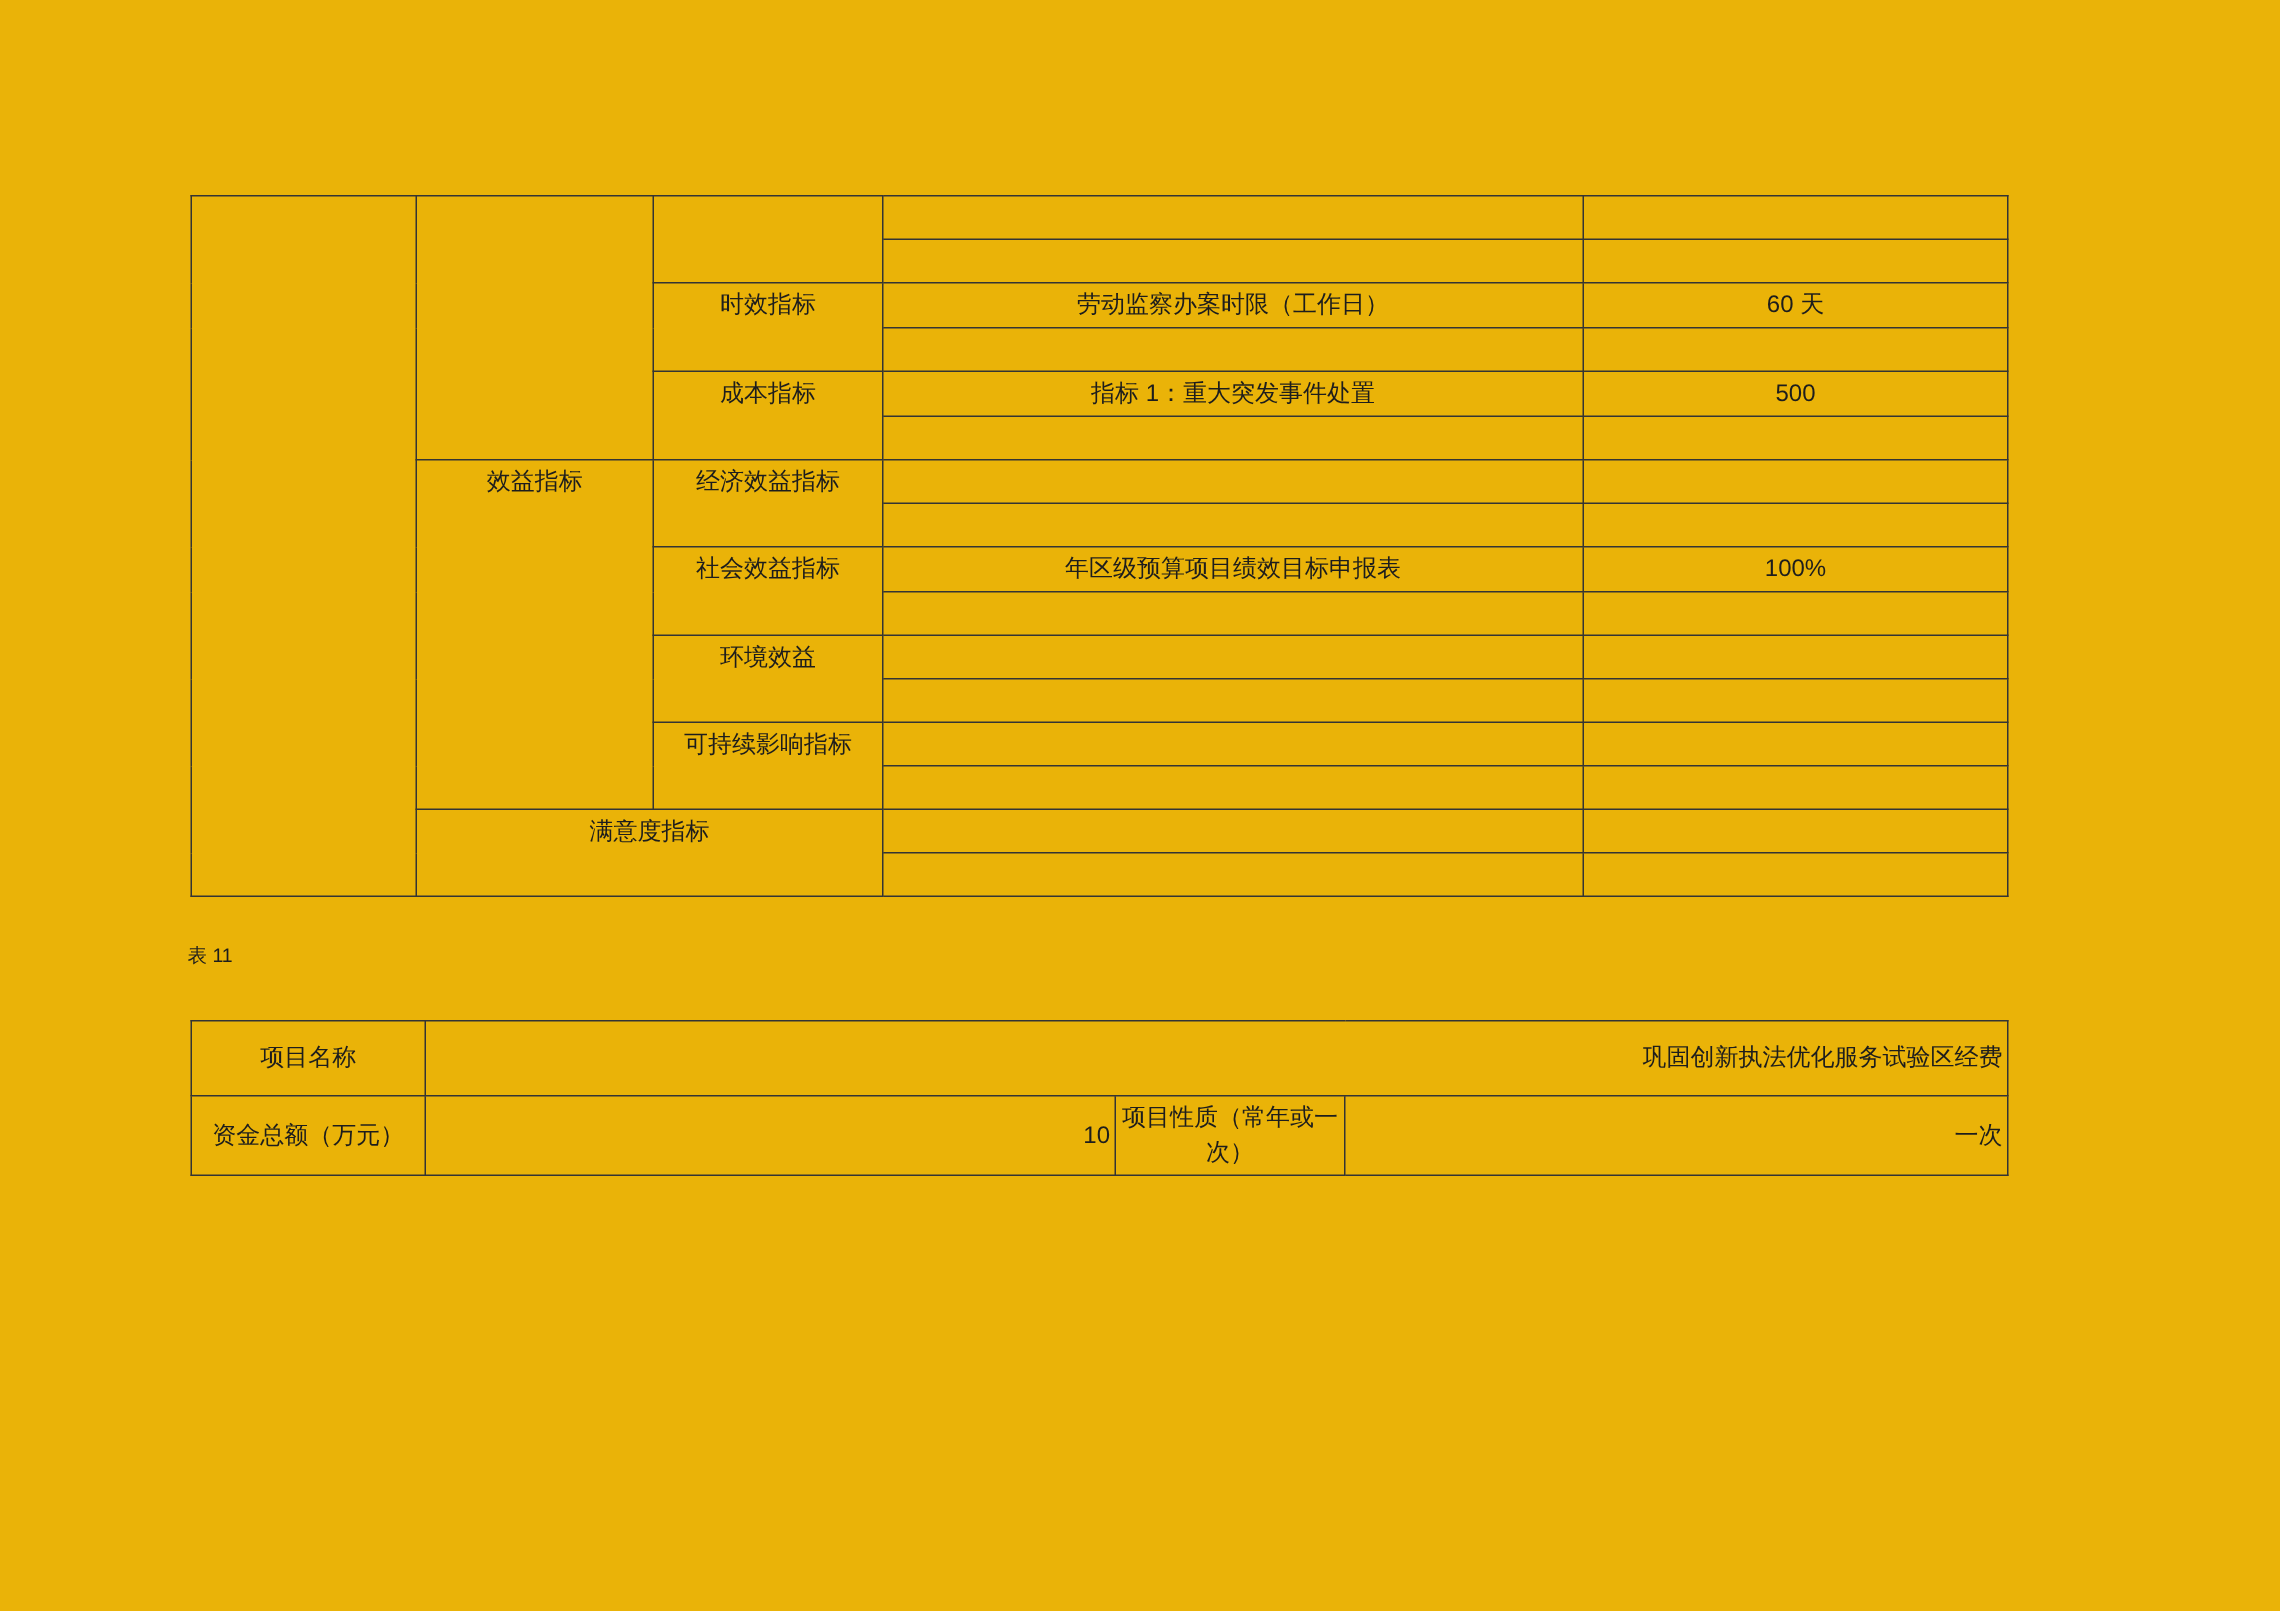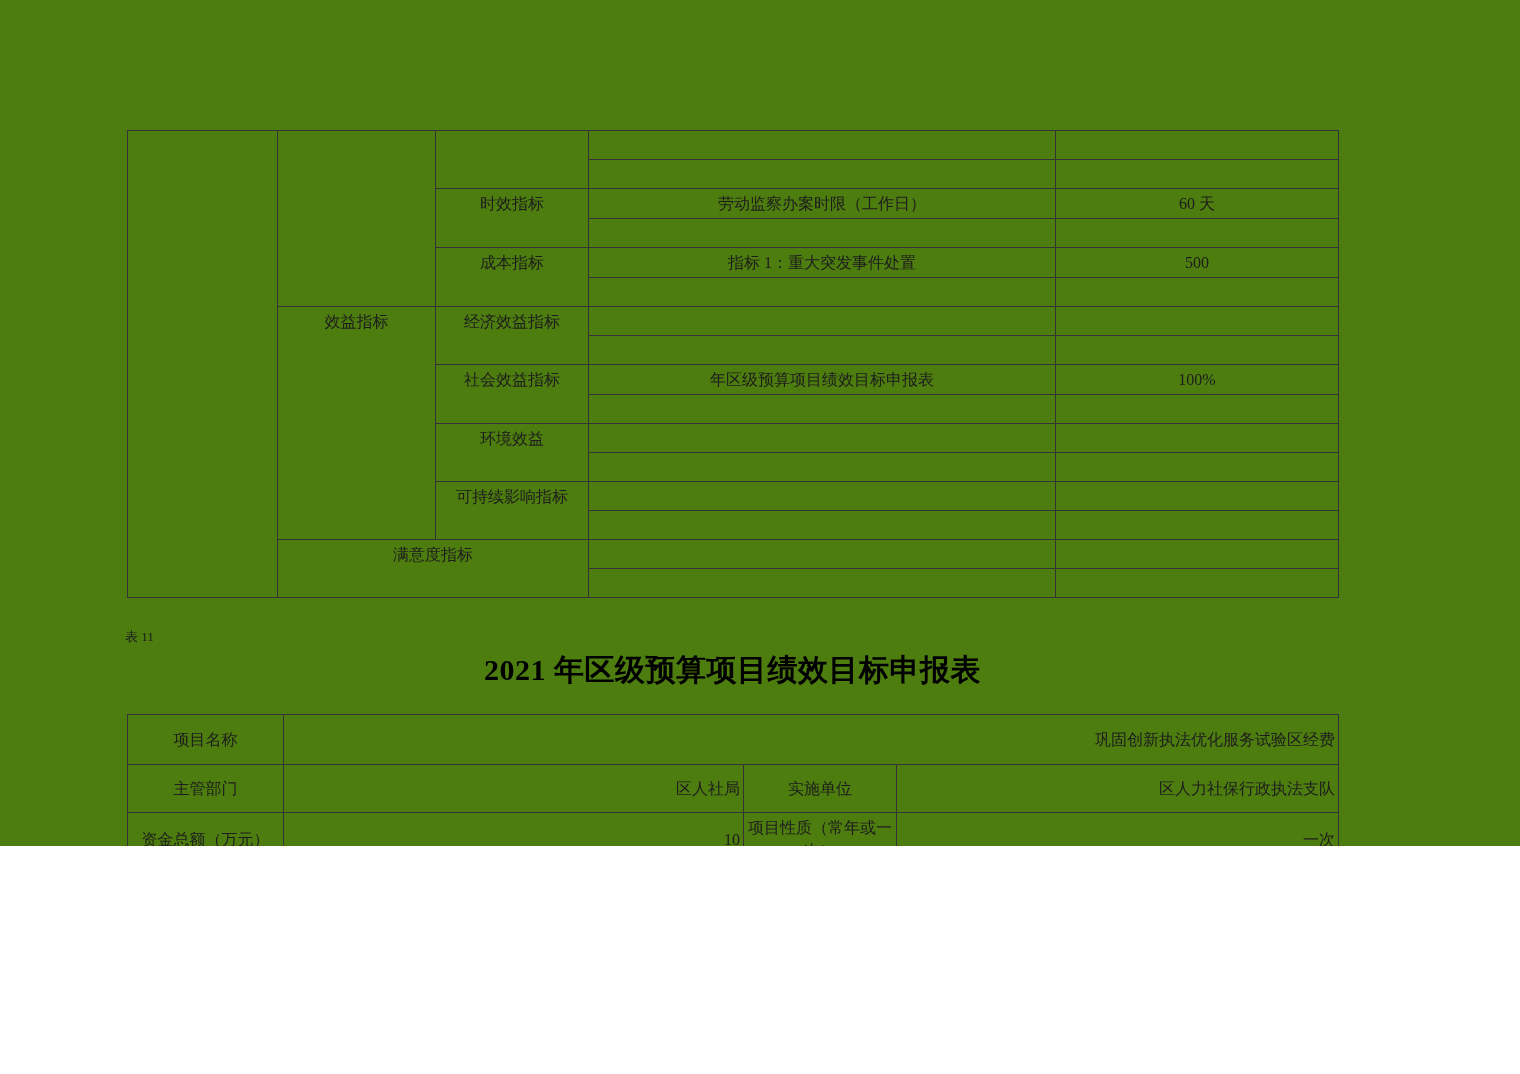--- a/index.html
+++ b/index.html
@@ -1,40 +1,40 @@
 <!DOCTYPE html>
 <html><head>
 <meta charset="utf-8">
 <style>
   * { margin:0; padding:0; box-sizing:border-box; }
   html,body { background:#ffffff; }
   .page {
-    position:relative; width:1520px; height:846px; background:#4d7c0f;
-    font-family:Liberation Serif, serif; color:#1d1d1d;
+    position:relative; width:1520px; height:1074px; background:#eab308;
+    font-family:Liberation Sans, sans-serif; color:#1d1d1d;
     overflow:hidden;
   }
   table { border-collapse:collapse; table-layout:fixed; }
   td { border:1.5px solid #343434; font-size:16px; overflow:hidden; }
 
   
   .t1 { position:absolute; left:127px; top:130px; width:1211px; }
   .t1 tr { height:29px; }
   .t1 td { text-align:center; vertical-align:middle; line-height:29px; padding:0; }
   .t1 td.lbl { vertical-align:top; }   
 
   
   .caption { position:absolute; left:125px; top:628px; font-size:13px; }
   .title {
     position:absolute; left:127px; top:651px; width:1211px;
     text-align:center; font-size:30px; font-weight:bold; color:#000;
     letter-spacing:0.5px; line-height:38px;
   }
 
   
-  .t2 { position:absolute; left:127px; top:714px; width:1211px;border-radius:20px; }
+  .t2 { position:absolute; left:127px; top:680px; width:1211px;border-radius:20px; }
   .t2 td { vertical-align:middle; line-height:23px; padding:2px 3px; }
   .t2 td.hdr { text-align:center; }
   .t2 td.val { text-align:right; }
   .t2 tr.r1 { height:50px; }
   .t2 tr.r2 { height:48px; }
   .t2 tr.r3 { height:53px;margin-top:48px; }
   .t2 tr.r4 { height:49px; }
 </style>
 </head>
 <body>
@@ -122,40 +122,33 @@
       <td></td>
     </tr>
     <tr>
       <td></td>
       <td></td>
     </tr>
   </tbody>
     </table>
 
   <div class="caption">表 11</div>
-  <div class="title">2021 年区级预算项目绩效目标申报表</div>
 
   <table class="t2">
     <colgroup>
       <col style="width:156px">
         <col style="width:460px">
         <col style="width:153px">
         <col style="width:442px">
     </colgroup>
     <tbody>
         <tr class="r1">
       <td class="hdr">项目名称</td>
       <td class="val" colspan="3">巩固创新执法优化服务试验区经费</td>
     </tr>
-    <tr class="r2">
-      <td class="hdr">主管部门</td>
-      <td class="val">区人社局</td>
-      <td class="hdr">实施单位</td>
-      <td class="val">区人力社保行政执法支队</td>
-    </tr>
     <tr class="r3">
       <td class="hdr">资金总额（万元）</td>
       <td class="val">10</td>
       <td class="hdr">项目性质（常年或一次）</td>
       <td class="val">一次</td>
     </tr>
   </tbody>
     </table>
 
 </div>

